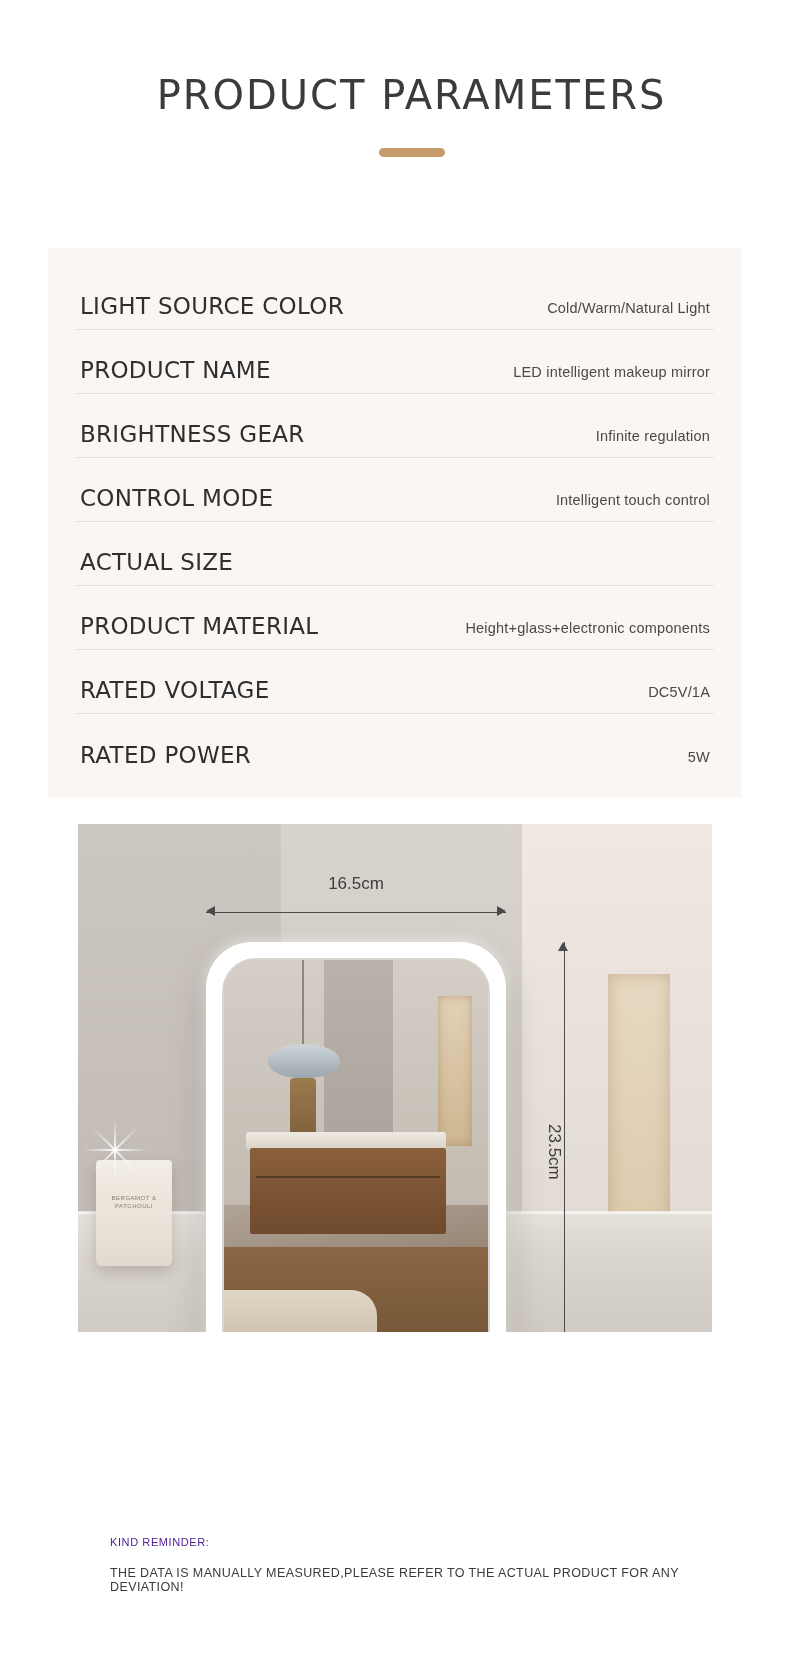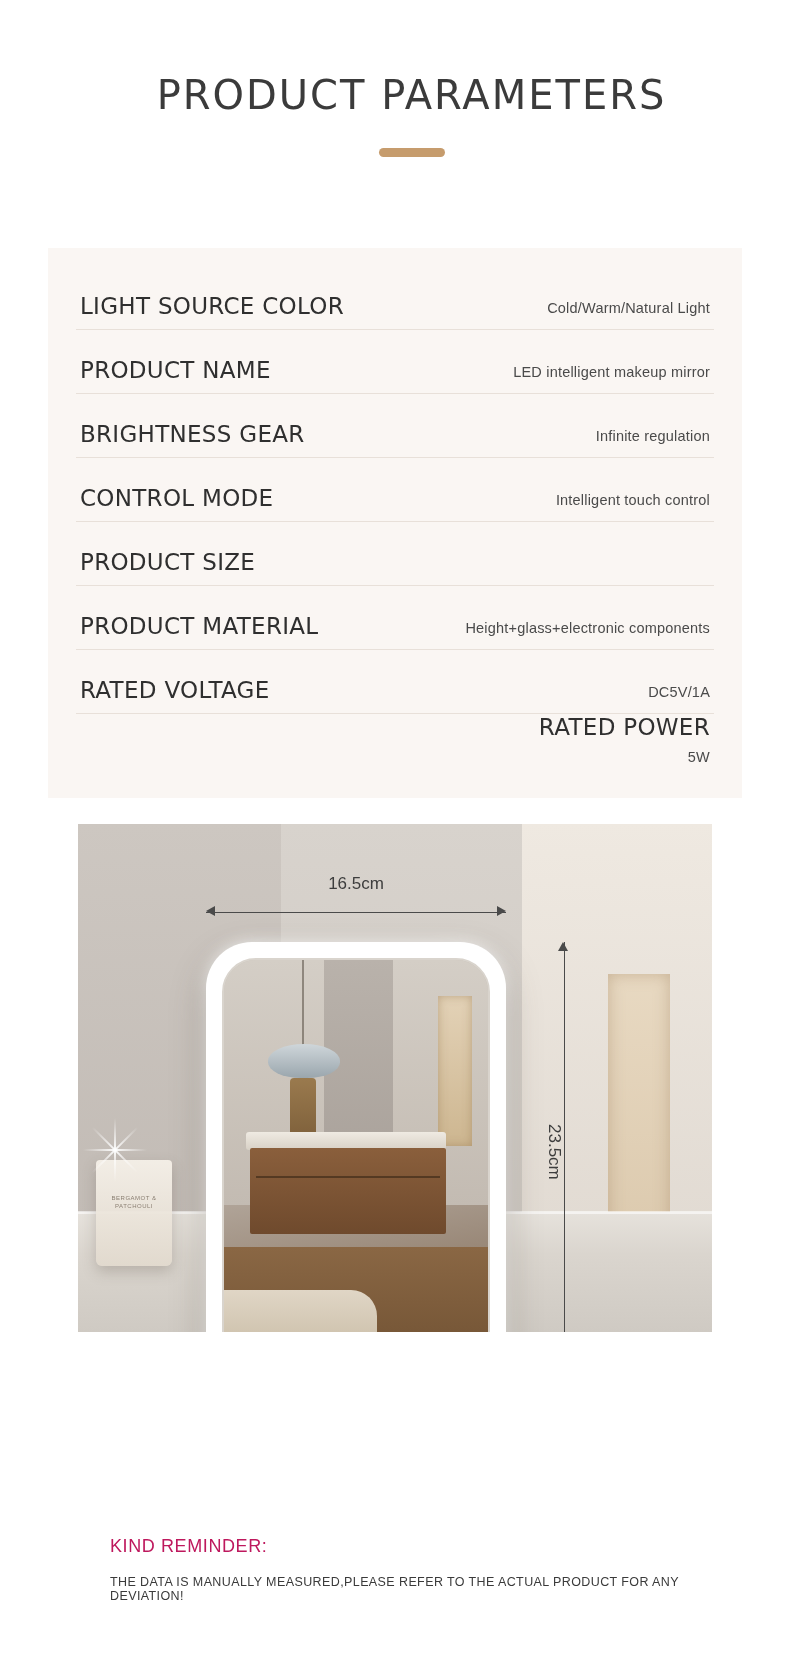--- a/index.html
+++ b/index.html
@@ -49,21 +49,21 @@
   }
   .spec-row {
     display: flex;
     align-items: flex-end;
     justify-content: space-between;
     height: 64px;
     margin: 0 28px 0 28px;
     padding: 0 4px 10px 4px;
     border-bottom: 1px solid #e8e0d9;
   }
-  .spec-row:last-child { border-bottom: none; flex-direction: column; }
+  .spec-row:last-child { border-bottom: none; }
   .spec-label {
     font-size: 23px;
     color: #2f2f2f;
     font-weight: 400;
     letter-spacing: 0.3px;
     font-family: "DejaVu Sans", sans-serif;
     white-space: nowrap;
   }
   .spec-value {
     font-size: 14.5px;
@@ -239,22 +239,22 @@
   }
 
   
   .note {
     position: absolute;
     left: 110px;
     top: 1536px;
     width: 600px;
   }
   .note-title {
-    font-size: 18px;
-    color: #be185d;
+    font-size: 11px;
+    color: #4c1d95;
     letter-spacing: .6px;
     margin-bottom: 18px;
   }
   .note-body {
     font-size: 12.5px;
     color: #3a3a3a;
     letter-spacing: .4px;
   }
 </style>
 </head>
@@ -283,21 +283,21 @@
       <span class="spec-label">BRIGHTNESS GEAR</span>
       <span class="spec-value">Infinite regulation</span>
     </div>
 
     <div class="spec-row">
       <span class="spec-label">CONTROL MODE</span>
       <span class="spec-value">Intelligent touch control</span>
     </div>
 
     <div class="spec-row">
-      <span class="spec-label">PRODUCT SIZE</span>
+      <span class="spec-label">ACTUAL SIZE</span>
     </div>
 
     <div class="spec-row">
       <span class="spec-label">PRODUCT MATERIAL</span>
       <span class="spec-value">Height+glass+electronic components</span>
     </div>
 
     <div class="spec-row">
       <span class="spec-label">RATED VOLTAGE</span>
       <span class="spec-value">DC5V/1A</span>

